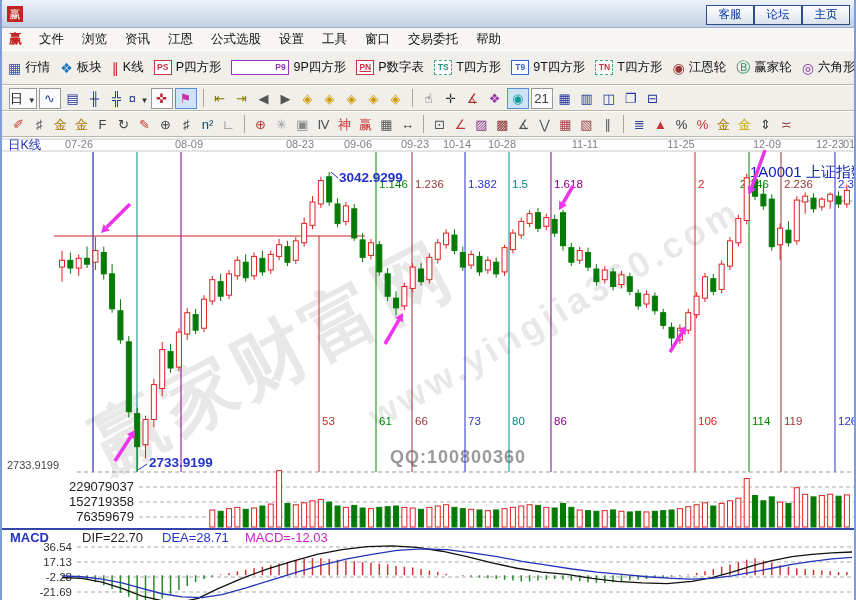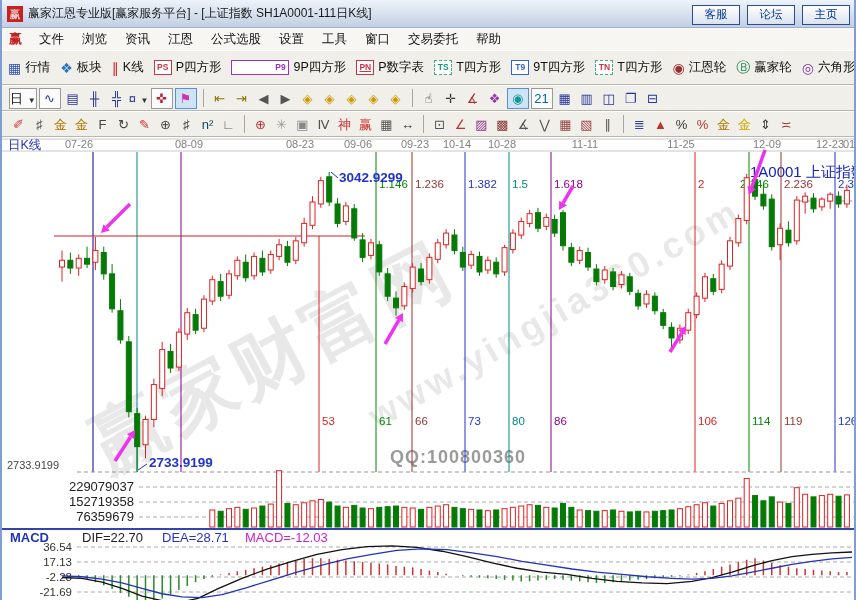--- a/index.html
+++ b/index.html
@@ -5,21 +5,21 @@
   html,body{margin:0;padding:0;}
   body{width:856px;height:600px;overflow:hidden;position:relative;
        font-family:"Liberation Sans","DejaVu Sans",sans-serif;background:#fff;
        border-left:2px solid #7e9fd4;border-right:2px solid #7e9fd4;box-sizing:border-box;}
   .titlebar{position:absolute;left:0;top:0;width:856px;height:28px;
     background:linear-gradient(#eef3fa,#c2cfe3);border-bottom:1px solid #9fb0c8;
     display:flex;align-items:center;padding-left:5px;box-sizing:border-box;}
   .applogo{width:16px;height:16px;background:#c42323;color:#fff;font-size:11px;line-height:16px;
     text-align:center;margin-right:5px;flex:0 0 auto;}
   .apptitle{font-size:12px;color:#1a1a1a;white-space:nowrap;}
-  .winbtns{position:absolute;right:8px;top:5px;display:flex;gap:7px;}
+  .winbtns{position:absolute;right:8px;top:5px;display:flex;}
   .winbtn{width:46px;height:18px;background:linear-gradient(#ffffff,#dbe2ee);
     border:1px solid #2c4c8e;color:#003399;font-size:11.5px;text-align:center;line-height:17px;cursor:default;}
   .menubar{position:absolute;left:0;top:28px;width:856px;height:22px;background:#f7f6f2;
     border-bottom:1px solid #d8d5cc;display:flex;align-items:center;font-size:12.5px;color:#111;}
   .menulogo{color:#c42323;font-weight:bold;font-size:13px;padding:0 8px 0 7px;}
   .menuitem{padding:0 9px;cursor:default;}
   .tbar{position:absolute;left:0;width:856px;background:#f1efe9;box-sizing:border-box;
     border-top:1px solid #ffffff;border-bottom:1px solid #b9b6ac;display:flex;align-items:center;
     overflow:hidden;white-space:nowrap;}
   #toolbar-main{top:50px;height:35px;padding-left:6px;}
@@ -37,21 +37,20 @@
   .tsep{display:inline-block;width:1px;height:18px;background:#a9a69c;margin:0 5px;flex:0 0 auto;}
   .dicon{display:inline-block;min-width:18px;height:19px;line-height:19px;text-align:center;
     font-size:13px;margin:0 1.5px;cursor:default;flex:0 0 auto;}
   #chart-wrap{position:absolute;left:0;top:137px;width:856px;height:463px;background:#fff;}
 </style>
 </head>
 <body>
 
 <div class="titlebar">
   <div class="applogo">赢</div>
-  <div class="apptitle">赢家江恩专业版[赢家服务平台] - [上证指数  SH1A0001-111日K线]</div>
   <div class="winbtns">
     <div class="winbtn">客服</div>
     <div class="winbtn">论坛</div>
     <div class="winbtn">主页</div>
   </div>
 </div>
 
 <div class="menubar">
   <span class="menulogo">赢</span>
 <span class="menuitem">文件</span>
@@ -138,21 +137,21 @@
     <span class="vicon" style="color: rgb(204, 153, 0);">◈</span>
     <span class="vicon" style="color: rgb(204, 153, 0);">◈</span>
     <span class="vicon" style="color: rgb(204, 153, 0);">◈</span>
     <span class="vicon" style="color: rgb(204, 153, 0);">◈</span>
     <span class="tsep"></span>
     <span class="vicon" style="color: rgb(51, 51, 51);">☝</span>
     <span class="vicon" style="color: rgb(51, 51, 51);">✛</span>
     <span class="vicon" style="color: rgb(170, 51, 51);">∡</span>
     <span class="vicon" style="color: rgb(153, 51, 170);">❖</span>
     <span class="vicon active" style="color: rgb(17, 153, 153);">◉</span>
-    <span class="vicon boxed" style="color: #0369a1;">21</span>
+    <span class="vicon boxed" style="color: #404040;">21</span>
     <span class="vicon" style="color: rgb(34, 51, 153);">▦</span>
     <span class="vicon" style="color: rgb(34, 51, 153);">▥</span>
     <span class="vicon" style="color: rgb(34, 51, 153);">◫</span>
     <span class="vicon" style="color: rgb(34, 51, 153);">❐</span>
     <span class="vicon" style="color: rgb(34, 51, 153);">⊟</span>
   </div>
 <div class="tbar" id="toolbar-draw">
     <span class="dicon" style="color: rgb(204, 51, 51);">✐</span>
     <span class="dicon" style="color: rgb(85, 85, 85);">♯</span>
     <span class="dicon" style="color: rgb(170, 119, 0);">金</span>

